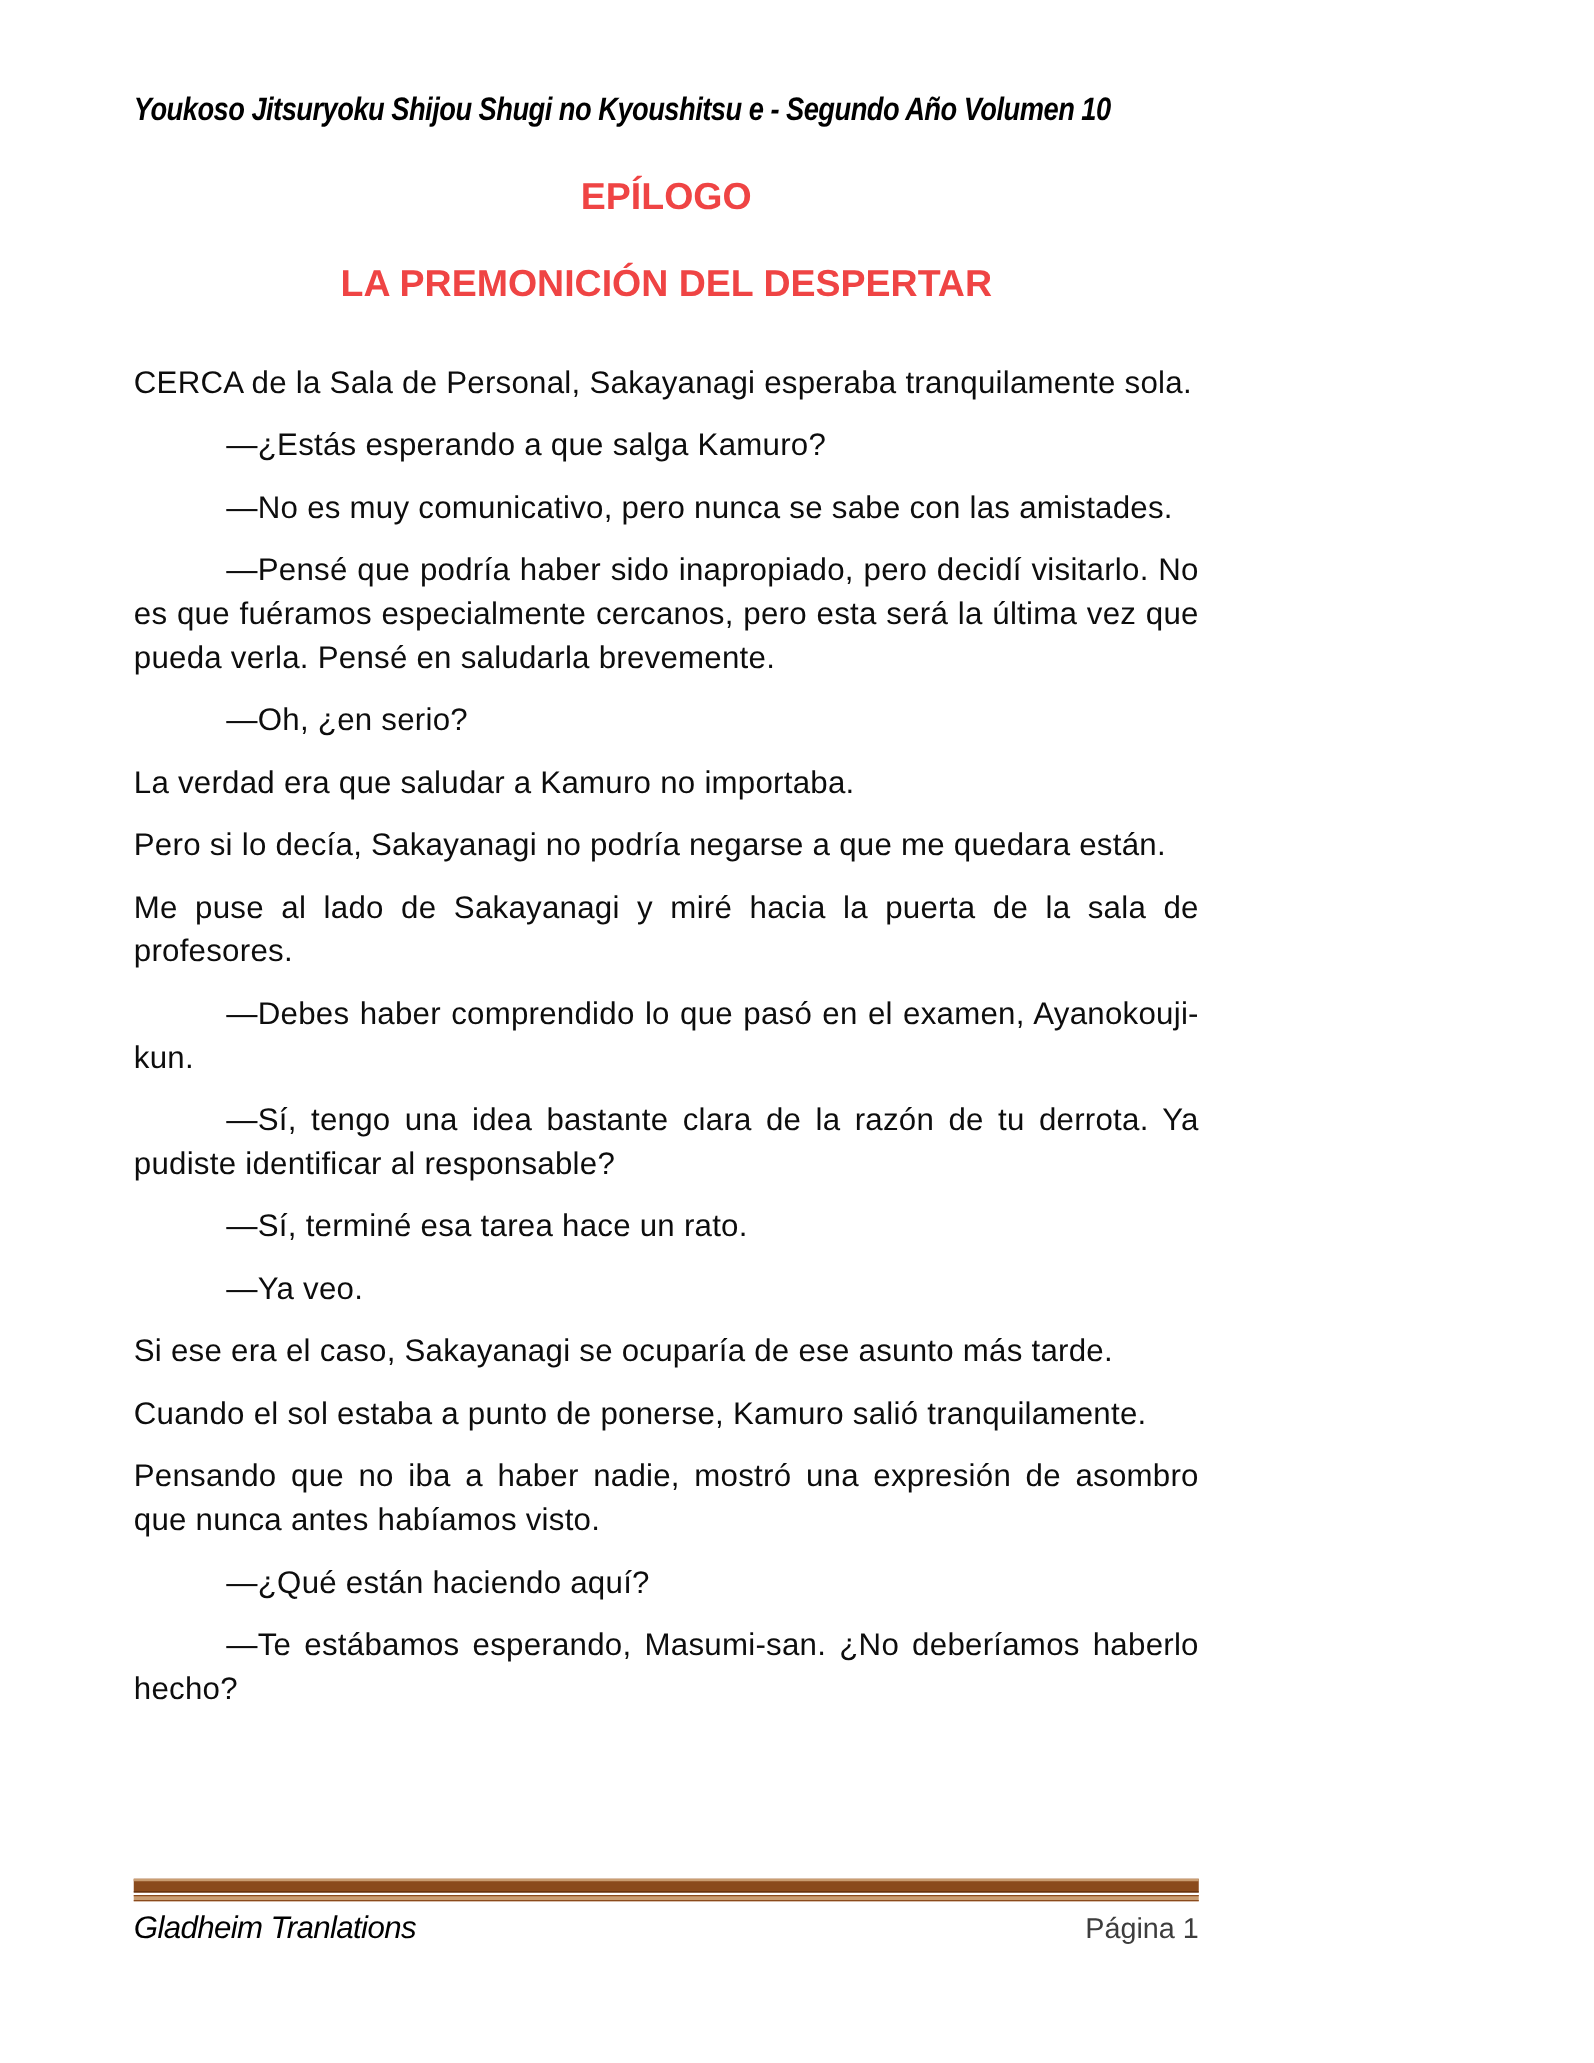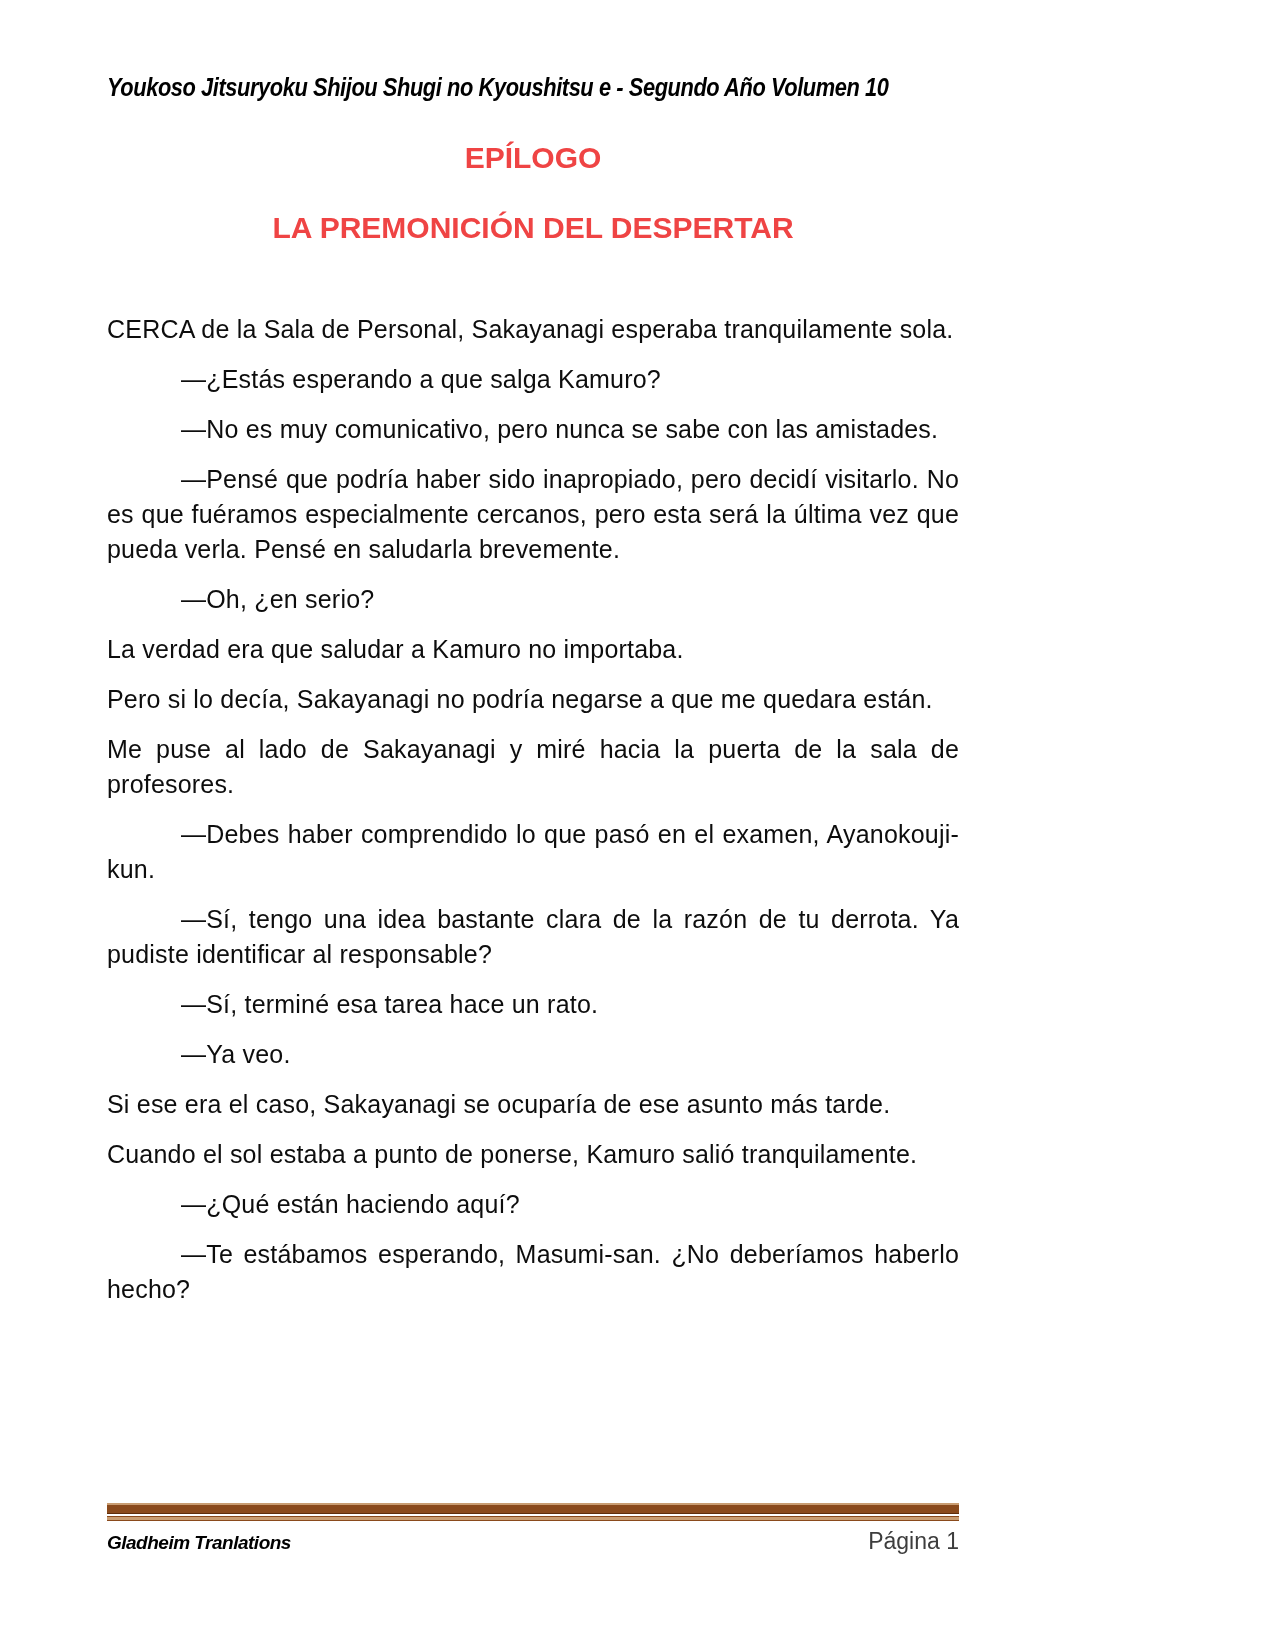--- a/index.html
+++ b/index.html
@@ -36,21 +36,21 @@
     text-align: center;
     font-weight: bold;
     font-size: 30px;
     line-height: 36px;
     color: #ef4444;
     margin: 0;
   }
   .subheading { margin-top: 34px; }
   
   .body-text {
-    margin-top: 66px;
+    margin-top: 43px;
   }
   .para {
     font-size: 25px;
     line-height: 35px;
     letter-spacing: 0.2px;
     text-align: justify;
     margin: 0 0 15px 0;
     color: #0d0d0d;
   }
   .para.indent { text-indent: 74px; }
@@ -75,23 +75,23 @@
     border-top: 1px solid #8a4a1c;
     border-bottom: 1px solid #8a4a1c;
   }
   .footer-row {
     margin-top: 7px;
     display: flex;
     justify-content: space-between;
     align-items: baseline;
   }
   .footer-brand {
-    font-weight: bold;
+    font-weight: normal;
     font-style: italic;
-    font-size: 19px;
+    font-size: 25px;
     letter-spacing: -0.5px;
     color: #000000;
   }
   .footer-page {
     font-size: 23px;
     font-weight: normal;
     color: #3d3d3d;
   }
 </style>
 </head>
@@ -113,20 +113,21 @@
       <p class="para indent">—Oh, ¿en serio?</p>
       <p class="para">La verdad era que saludar a Kamuro no importaba.</p>
       <p class="para">Pero si lo decía, Sakayanagi no podría negarse a que me quedara están.</p>
       <p class="para">Me puse al lado de Sakayanagi y miré hacia la puerta de la sala de profesores.</p>
       <p class="para indent">—Debes haber comprendido lo que pasó en el examen, Ayanokouji-kun.</p>
       <p class="para indent">—Sí, tengo una idea bastante clara de la razón de tu derrota. Ya pudiste identificar al responsable?</p>
       <p class="para indent">—Sí, terminé esa tarea hace un rato.</p>
       <p class="para indent">—Ya veo.</p>
       <p class="para">Si ese era el caso, Sakayanagi se ocuparía de ese asunto más tarde.</p>
       <p class="para">Cuando el sol estaba a punto de ponerse, Kamuro salió tranquilamente.</p>
+      <p class="para">Pensando que no iba a haber nadie, mostró una expresión de asombro que nunca antes habíamos visto.</p>
       <p class="para indent">—¿Qué están haciendo aquí?</p>
       <p class="para indent justify-last">—Te estábamos esperando, Masumi-san. ¿No deberíamos haberlo hecho?</p>
     </div>
 
   <div class="doc-footer">
     <div class="rule-thick"></div>
     <div class="rule-thin"></div>
     <div class="footer-row">
       <span class="footer-brand">Gladheim Tranlations</span>
       <span class="footer-page">Página 1</span>

